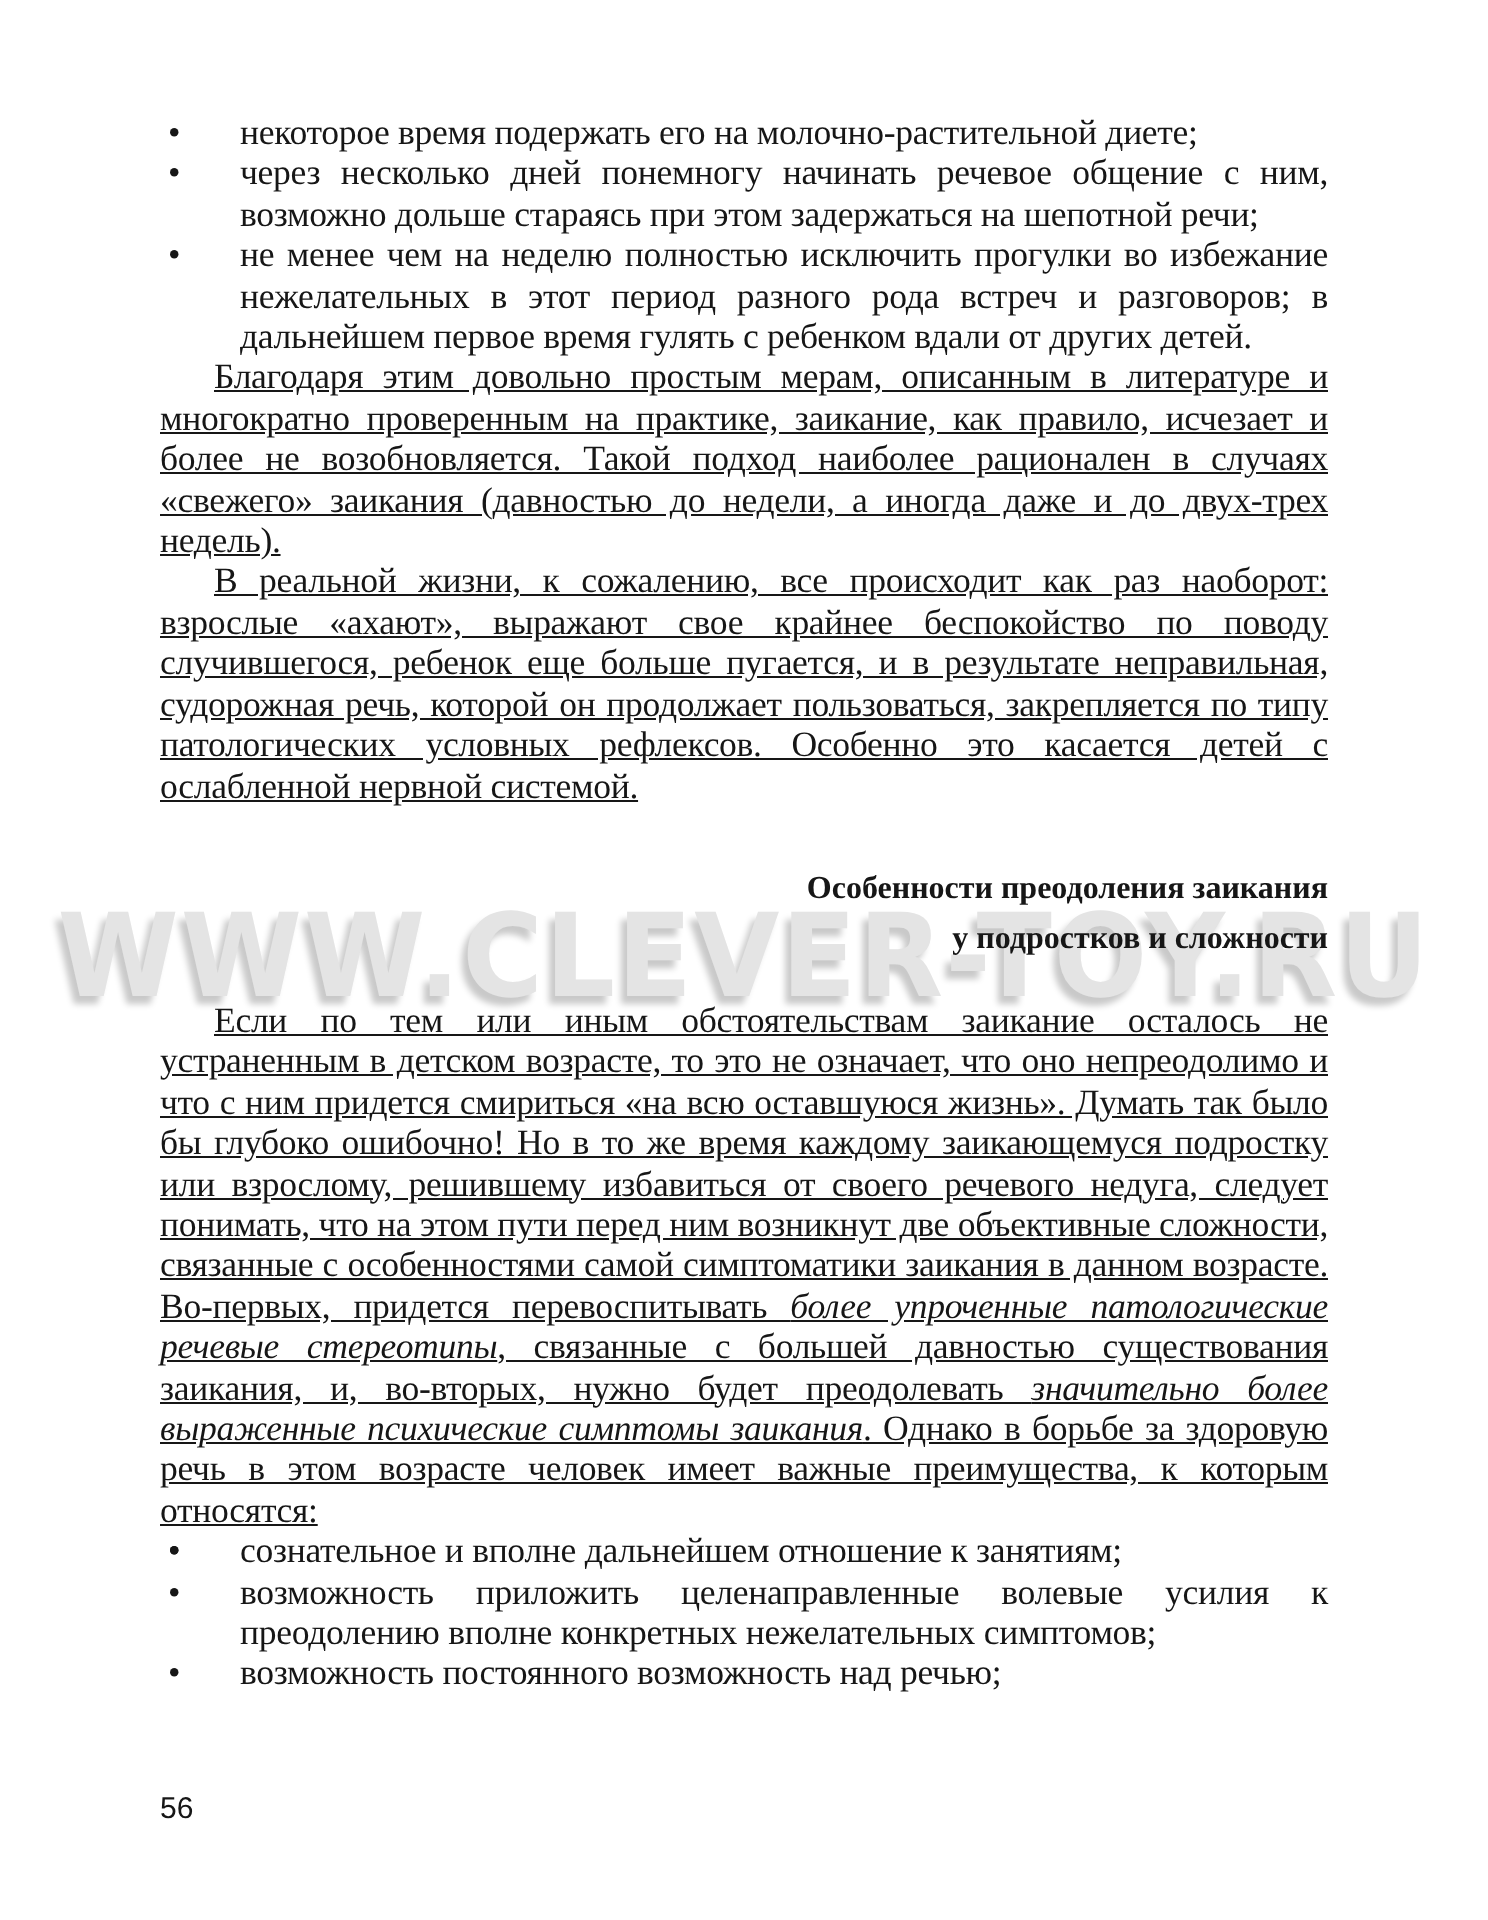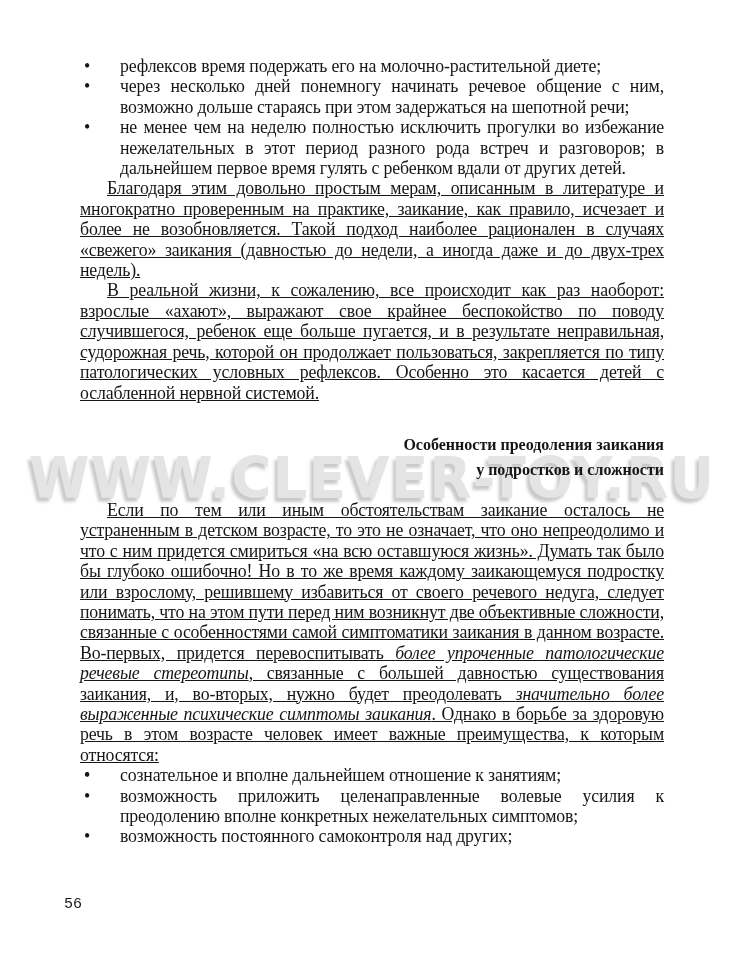--- a/index.html
+++ b/index.html
@@ -69,42 +69,42 @@
   h2.heading {
     margin: 29px 0 18px 0;
     font-size: 16px;
     line-height: 25px;
     font-weight: 700;
     text-align: right;
     letter-spacing: 0;
   }
   .page-number {
     position: absolute;
-    left: 64px;
+    left: 80px;
     top: 896px;
     z-index: 1;
     font-size: 15px;
-    font-family: Liberation Mono, monospace;
+    font-family: Liberation Sans, sans-serif;
     color: #161616;
   }
   i { font-style: italic; }
 </style>
 </head>
 <body>
 
 <div class="page">
 
   <div class="watermark">WWW.CLEVER-TOY.RU</div>
 
   <div class="content">
 
     <ul class="bullets">
       <li>
         <span class="marker">•</span>
-        <span>рефлексов время подержать его на молочно-растительной диете;</span>
+        <span>некоторое время подержать его на молочно-растительной диете;</span>
       </li>
       <li>
         <span class="marker">•</span>
         <span>через несколько дней понемногу начинать речевое общение с ним, возможно дольше стараясь при этом задержаться на шепотной речи;</span>
       </li>
       <li>
         <span class="marker">•</span>
         <span>не менее чем на неделю полностью исключить прогулки во избежание нежелательных в этот период разного рода встреч и разговоров; в дальнейшем первое время гулять с ребенком вдали от других детей.</span>
       </li>
     </ul>
@@ -127,21 +127,21 @@
       <li>
         <span class="marker">•</span>
         <span>сознательное и вполне дальнейшем отношение к занятиям;</span>
       </li>
       <li>
         <span class="marker">•</span>
         <span>возможность приложить целенаправленные волевые усилия к преодолению вполне конкретных нежелательных симптомов;</span>
       </li>
       <li>
         <span class="marker">•</span>
-        <span>возможность постоянного самоконтроля над других;</span>
+        <span>возможность постоянного возможность над речью;</span>
       </li>
     </ul>
 
   </div>
 
   <div class="page-number">56</div>
 
 </div>
 
 </body></html>

